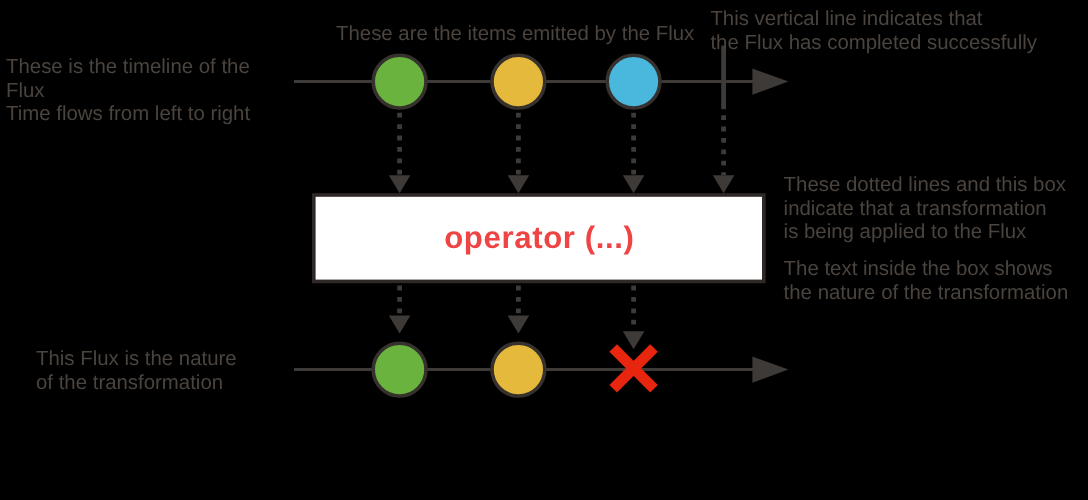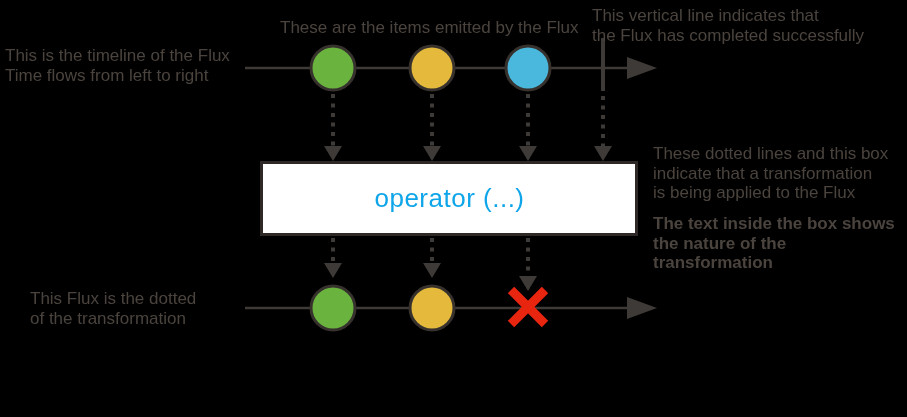--- a/index.html
+++ b/index.html
@@ -23,22 +23,22 @@
   .fill-gray{fill:#3e3a37;}
   .timeline{stroke-width:2.5;fill:none;}
   .vline{stroke-width:4;fill:none;}
   .dashed{stroke-width:4;fill:none;stroke-dasharray:4 5.5;}
   .marble{stroke:#36312d;stroke-width:3;}
   .op-rect{stroke:#2e2927;stroke-width:3;}
   .op-label{
     position:absolute;
     left:261px;top:162px;width:377px;height:73px;
     display:flex;align-items:center;justify-content:center;
-    color:#0ea5e9;
-    font-size:26px;font-weight:normal;
+    color:#ef4444;
+    font-size:26px;font-weight:bold;
     letter-spacing:0.5px;
   }
   .err-x{stroke-width:9;fill:none;}
 </style>
 </head>
 <body>
 
 <div class="stage">
 
   <svg width="907" height="417" viewBox="0 0 907 417">
@@ -81,32 +81,32 @@
       <circle class="marble" cx="432" cy="308" r="22" fill="#e4b93c"></circle>
       <g class="err-x" stroke="#e8250f">
         <line x1="511" y1="290" x2="545" y2="324"></line>
         <line x1="545" y1="290" x2="511" y2="324"></line>
       </g>
     </g>
   </svg>
 
   <div class="op-label">operator (...)</div>
 
-  <div class="note center" style="left:5px;top:46px;width:230px;">This is the timeline of the Flux
+  <div class="note center" style="left:5px;top:46px;width:230px;">These is the timeline of the Flux
 Time flows from left to right</div>
 
   <div class="note center" style="left:280px;top:18px;width:300px;">These are the items emitted by the Flux</div>
 
   <div class="note" style="left:592px;top:6px;width:300px;">This vertical line indicates that
 the Flux has completed successfully</div>
 
   <div class="note" style="left:653px;top:144px;width:250px;">These dotted lines and this box
 indicate that a transformation
 is being applied to the Flux</div>
 
-  <div class="note" style="left:653px;top:214px;width:250px;font-weight:bold;">The text inside the box shows
+  <div class="note" style="left:653px;top:214px;width:250px;">The text inside the box shows
 the nature of the transformation</div>
 
-  <div class="note center" style="left:30px;top:289px;width:200px;">This Flux is the dotted
+  <div class="note center" style="left:30px;top:289px;width:200px;">This Flux is the nature
 of the transformation</div>
 
 
 </div>
 
 </body></html>

